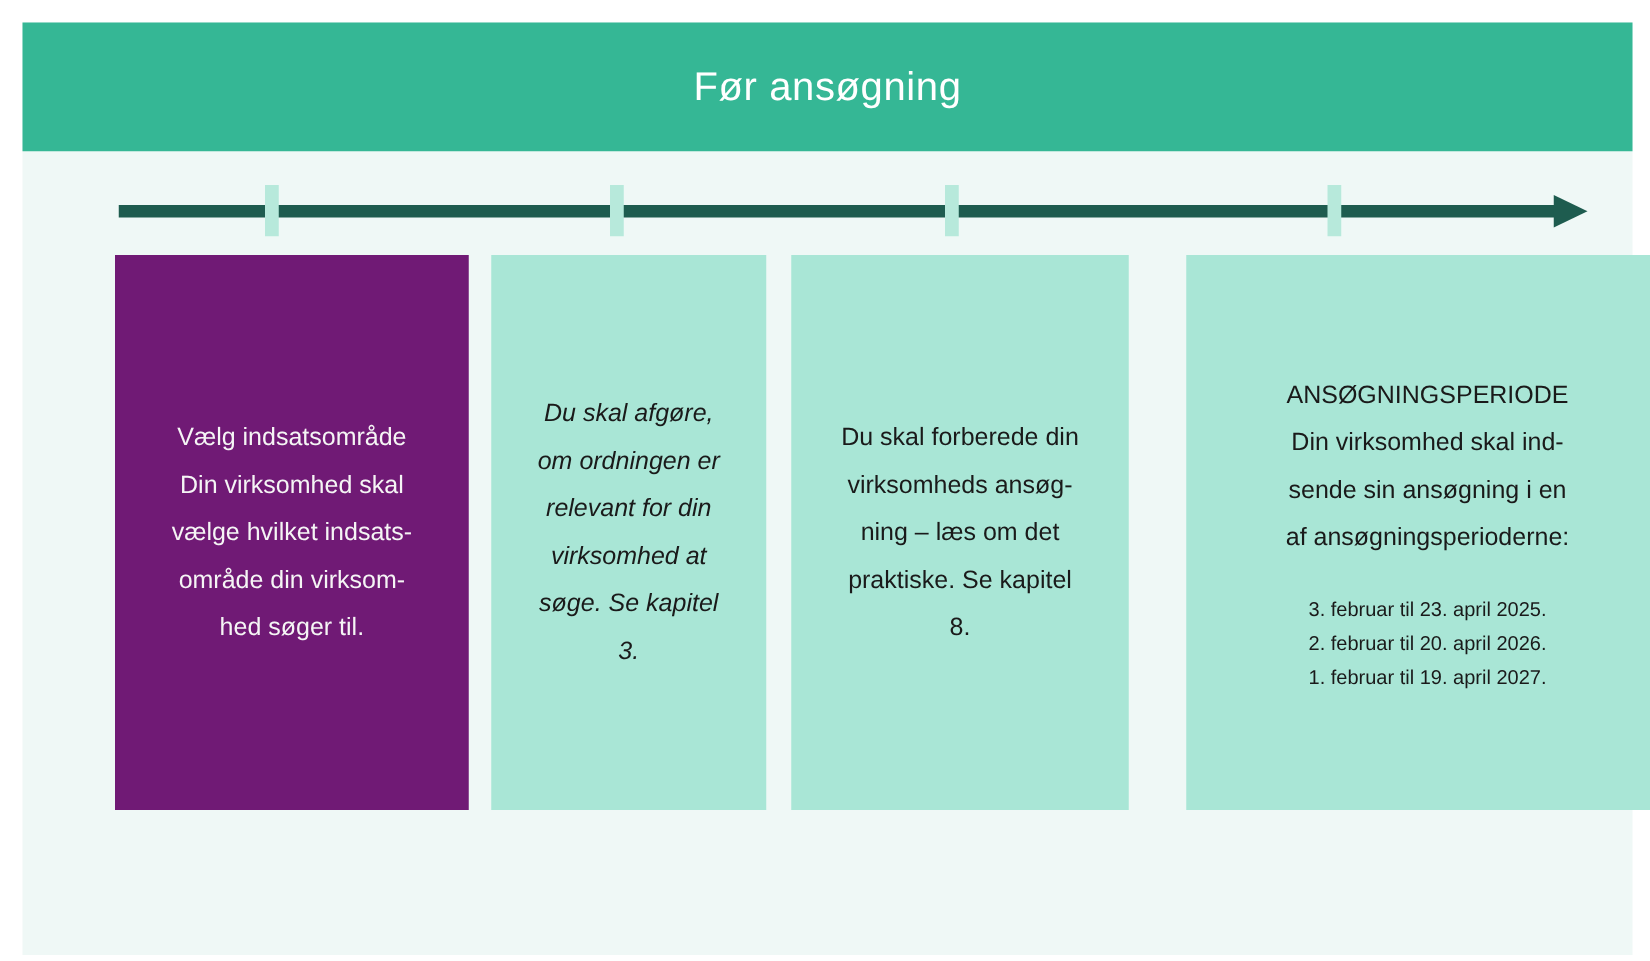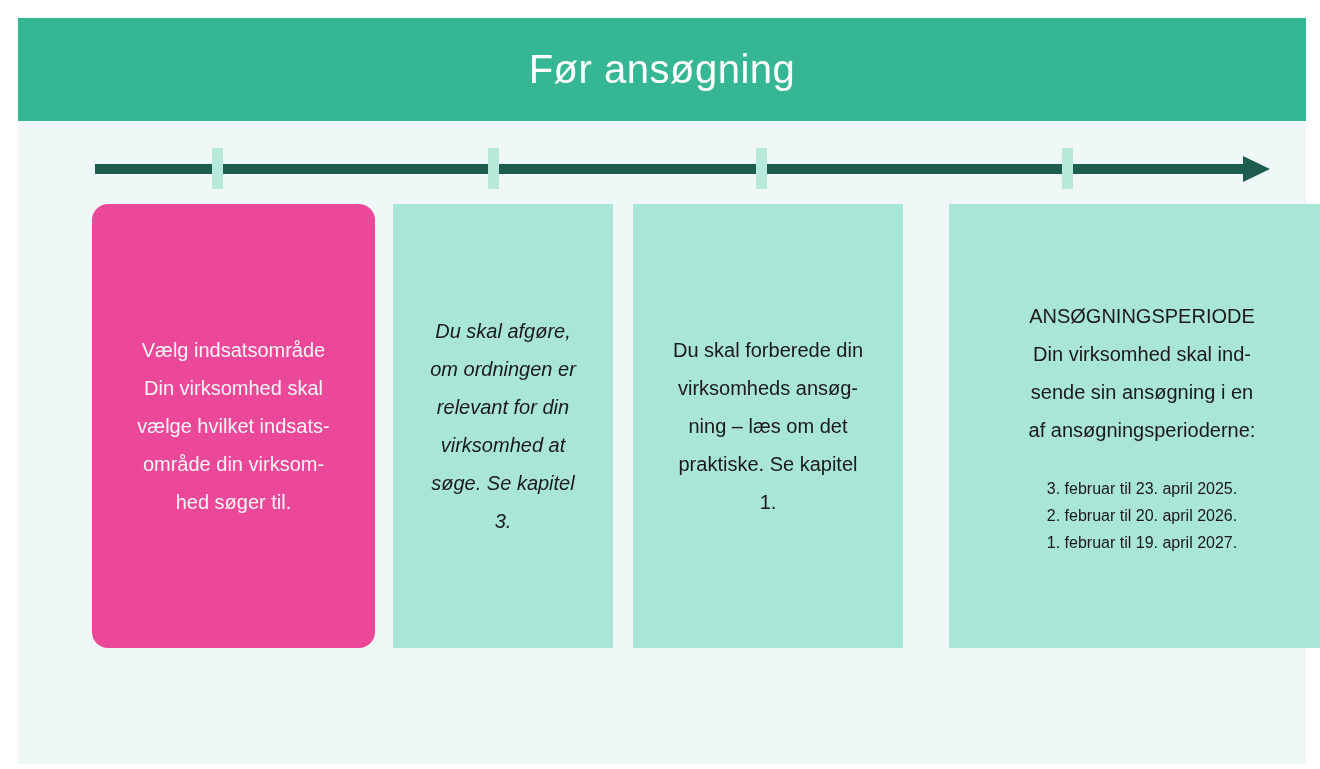--- a/index.html
+++ b/index.html
@@ -32,21 +32,21 @@
     top: 0;
     width: 100%;
     height: 103px;
     background: #35b795;
     display: flex;
     align-items: center;
     justify-content: center;
   }
   .header .title {
     color: #ffffff;
-    font-size: 40px;
+    font-size: 32px;
     letter-spacing: 0.5px;
   }
   
   .tl-line {
     position: absolute;
     left: 77px;
     top: 146px;
     width: 1150px;
     height: 10px;
     background: #1e5c4f;
@@ -79,23 +79,22 @@
     height: 444px;
     display: flex;
     flex-direction: column;
     align-items: center;
     justify-content: center;
     text-align: center;
     box-sizing: border-box;
     padding: 0 10px;
   }
   .box-dark {
-    background: #ec4899;
+    background: #701a75;
     color: #f5f5f5;
-    border-radius: 16px;
   }
   .box-mint {
     background: #a9e6d6;
     color: #1a1a1a;
   }
   .box1 { left: 74px;  width: 283px; }
   .box2 { left: 375px; width: 220px; font-style: italic; }
   .box3 { left: 615px; width: 270px; }
   .box4 { left: 931px; width: 386px; }
   .box-text {
@@ -142,21 +141,21 @@
 virksomhed at
 søge. Se kapitel
 3.</div>
     </div>
 
     <div class="box box-mint box3">
       <div class="box-text">Du skal forberede din
 virksomheds ansøg-
 ning – læs om det
 praktiske. Se kapitel
-1.</div>
+8.</div>
     </div>
 
     <div class="box box-mint box4">
       <div class="box-text">ANSØGNINGSPERIODE
 Din virksomhed skal ind-
 sende sin ansøgning i en
 af ansøgningsperioderne:</div>
       <div class="box-dates">3. februar til 23. april 2025.
 2. februar til 20. april 2026.
 1. februar til 19. april 2027.</div>

